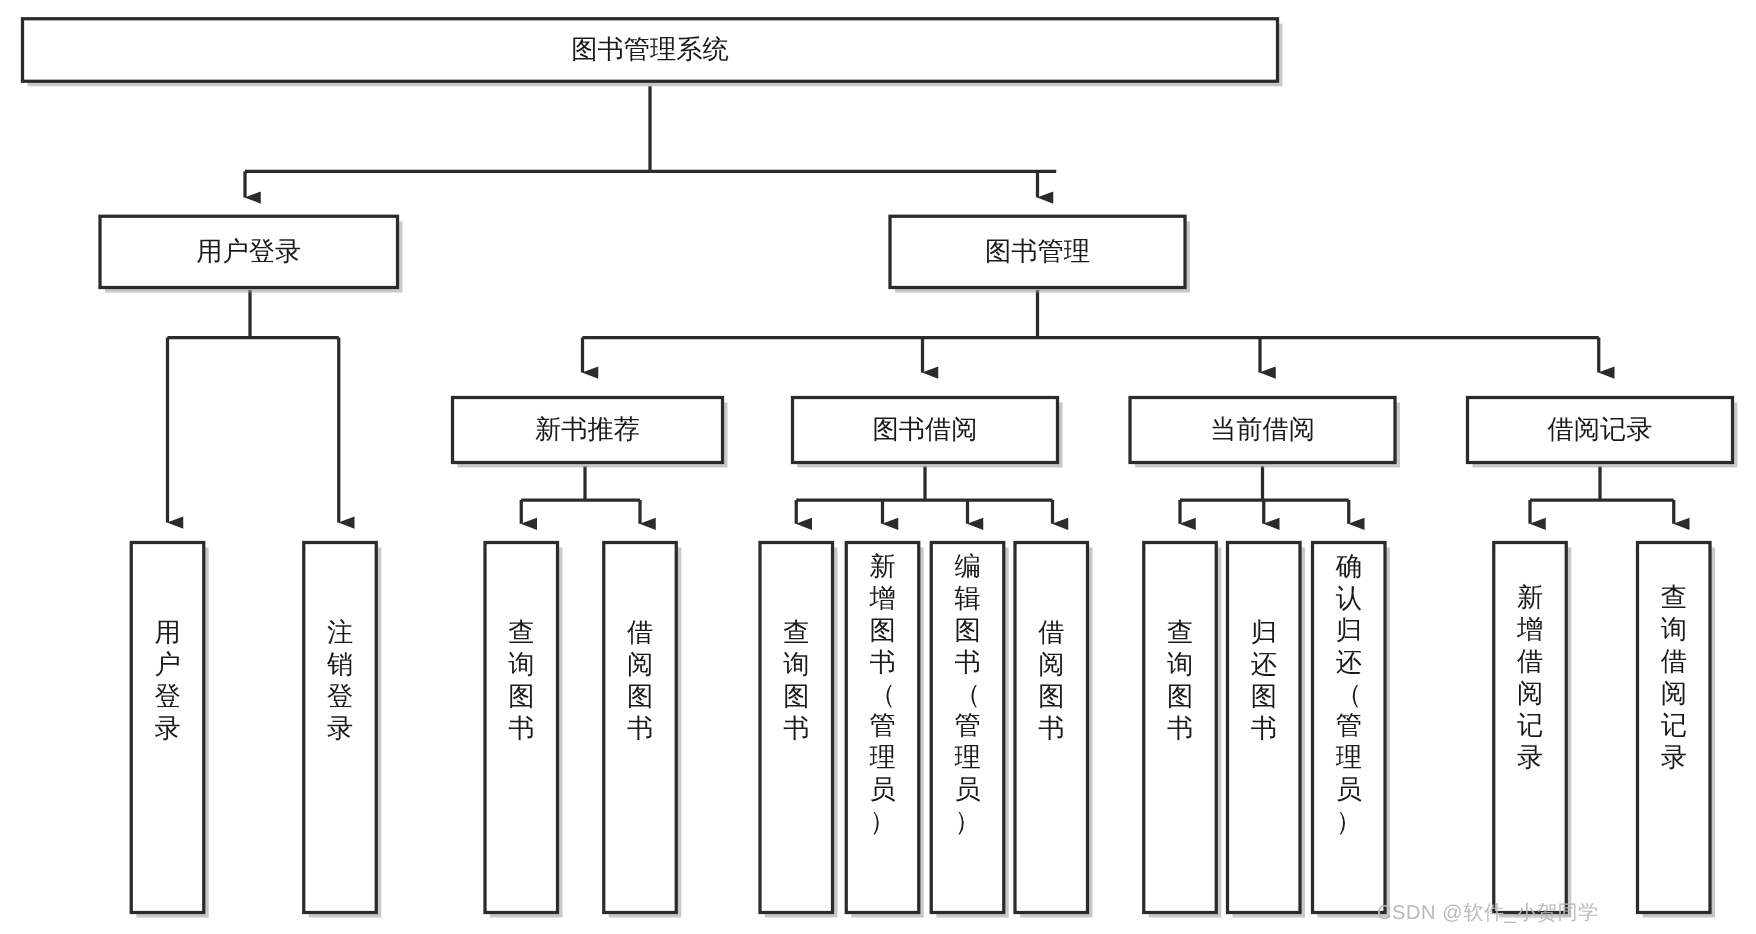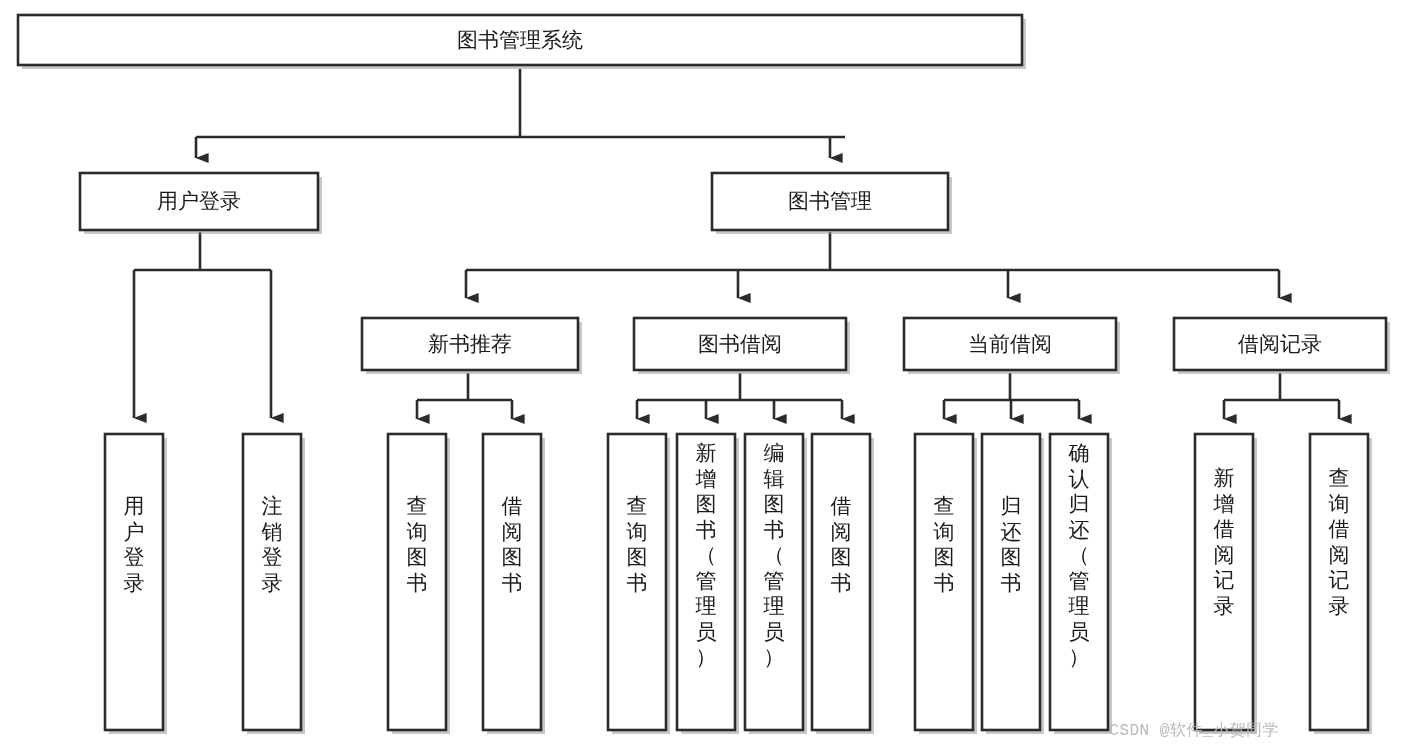--- a/index.html
+++ b/index.html
@@ -55,21 +55,21 @@
   .node-label-v {
     font-family: "DejaVu Sans", "Liberation Sans", sans-serif;
     font-size: 21px;
     fill: #1a1a1a;
     text-anchor: middle;
   }
   .watermark {
     position: absolute;
     right: 10px;
     bottom: 6px;
-    font-family: Liberation Mono, monospace;
+    font-family: Liberation Sans, sans-serif;
     font-size: 16px;
     color: #b9b9b9;
     letter-spacing: 0.5px;
     white-space: nowrap;
     pointer-events: none;
   }
 </style>
 </head>
 <body>
 

